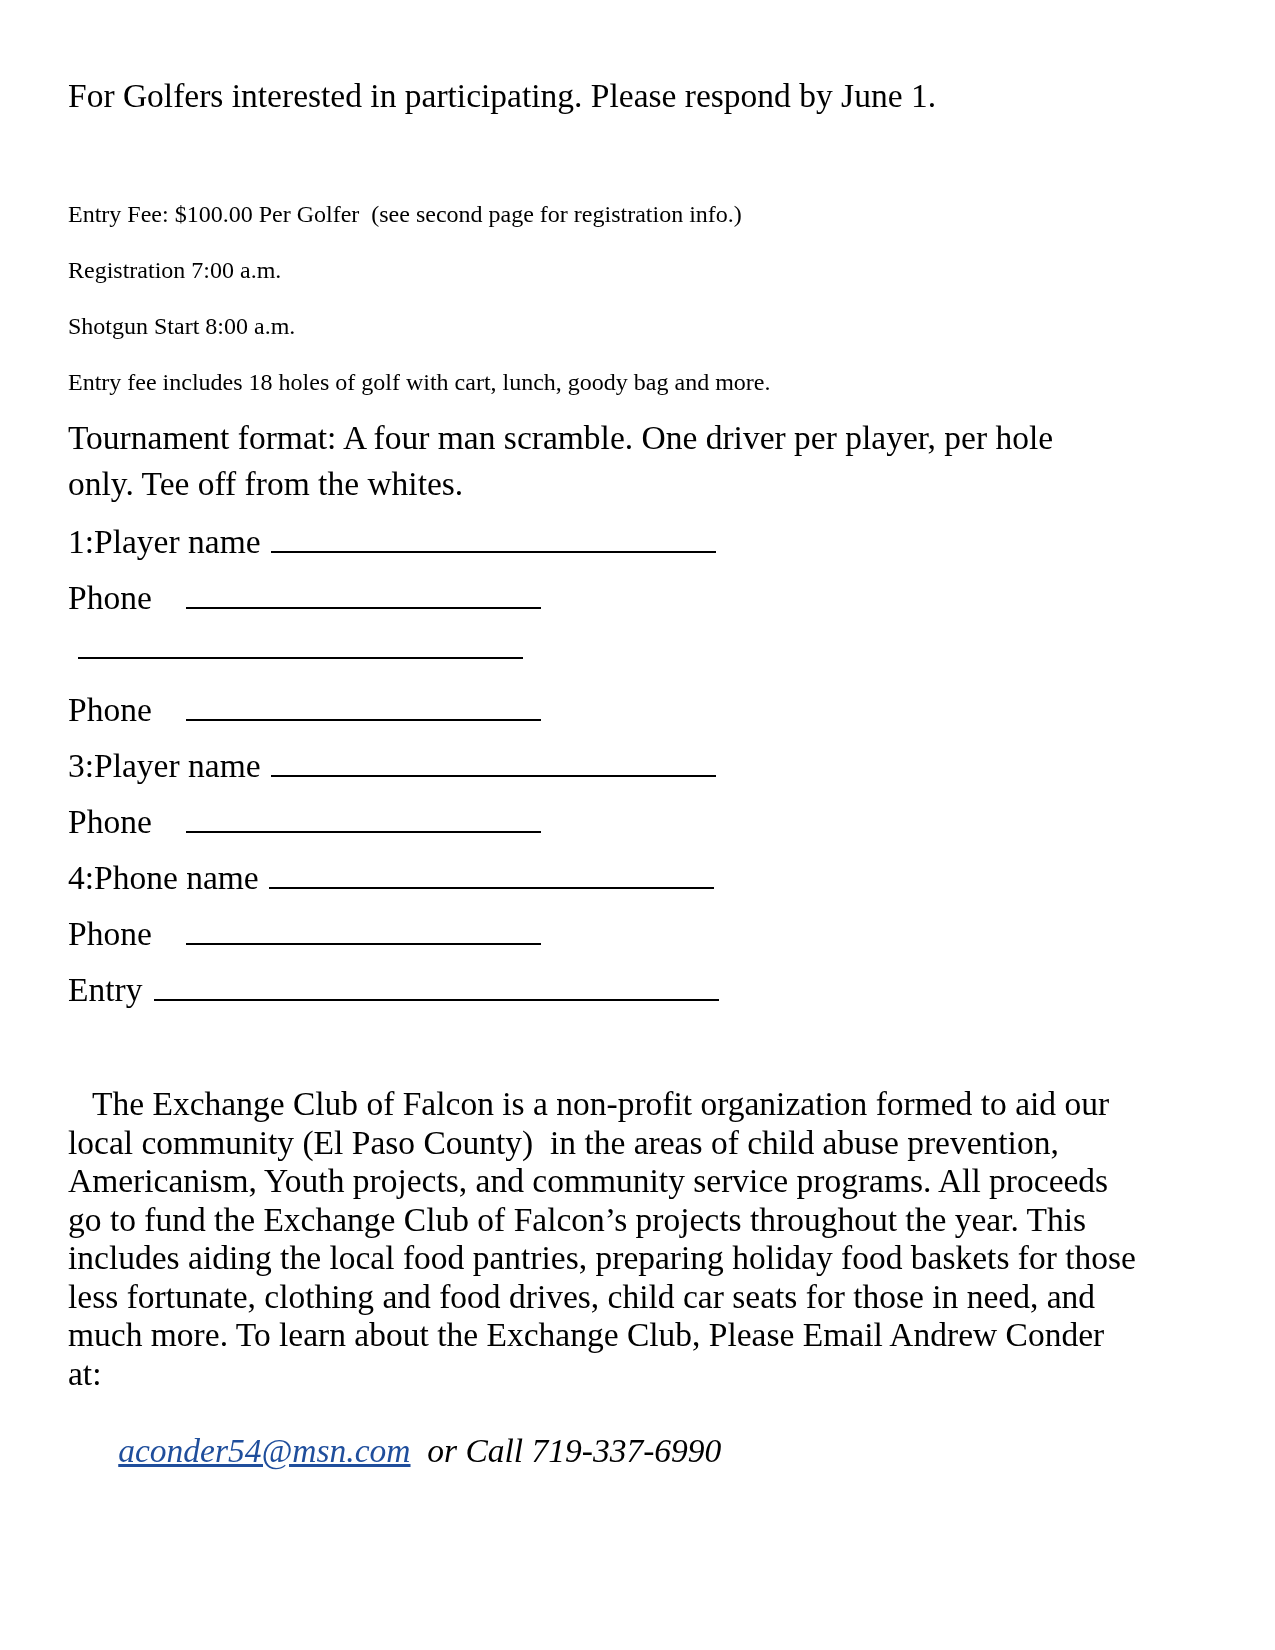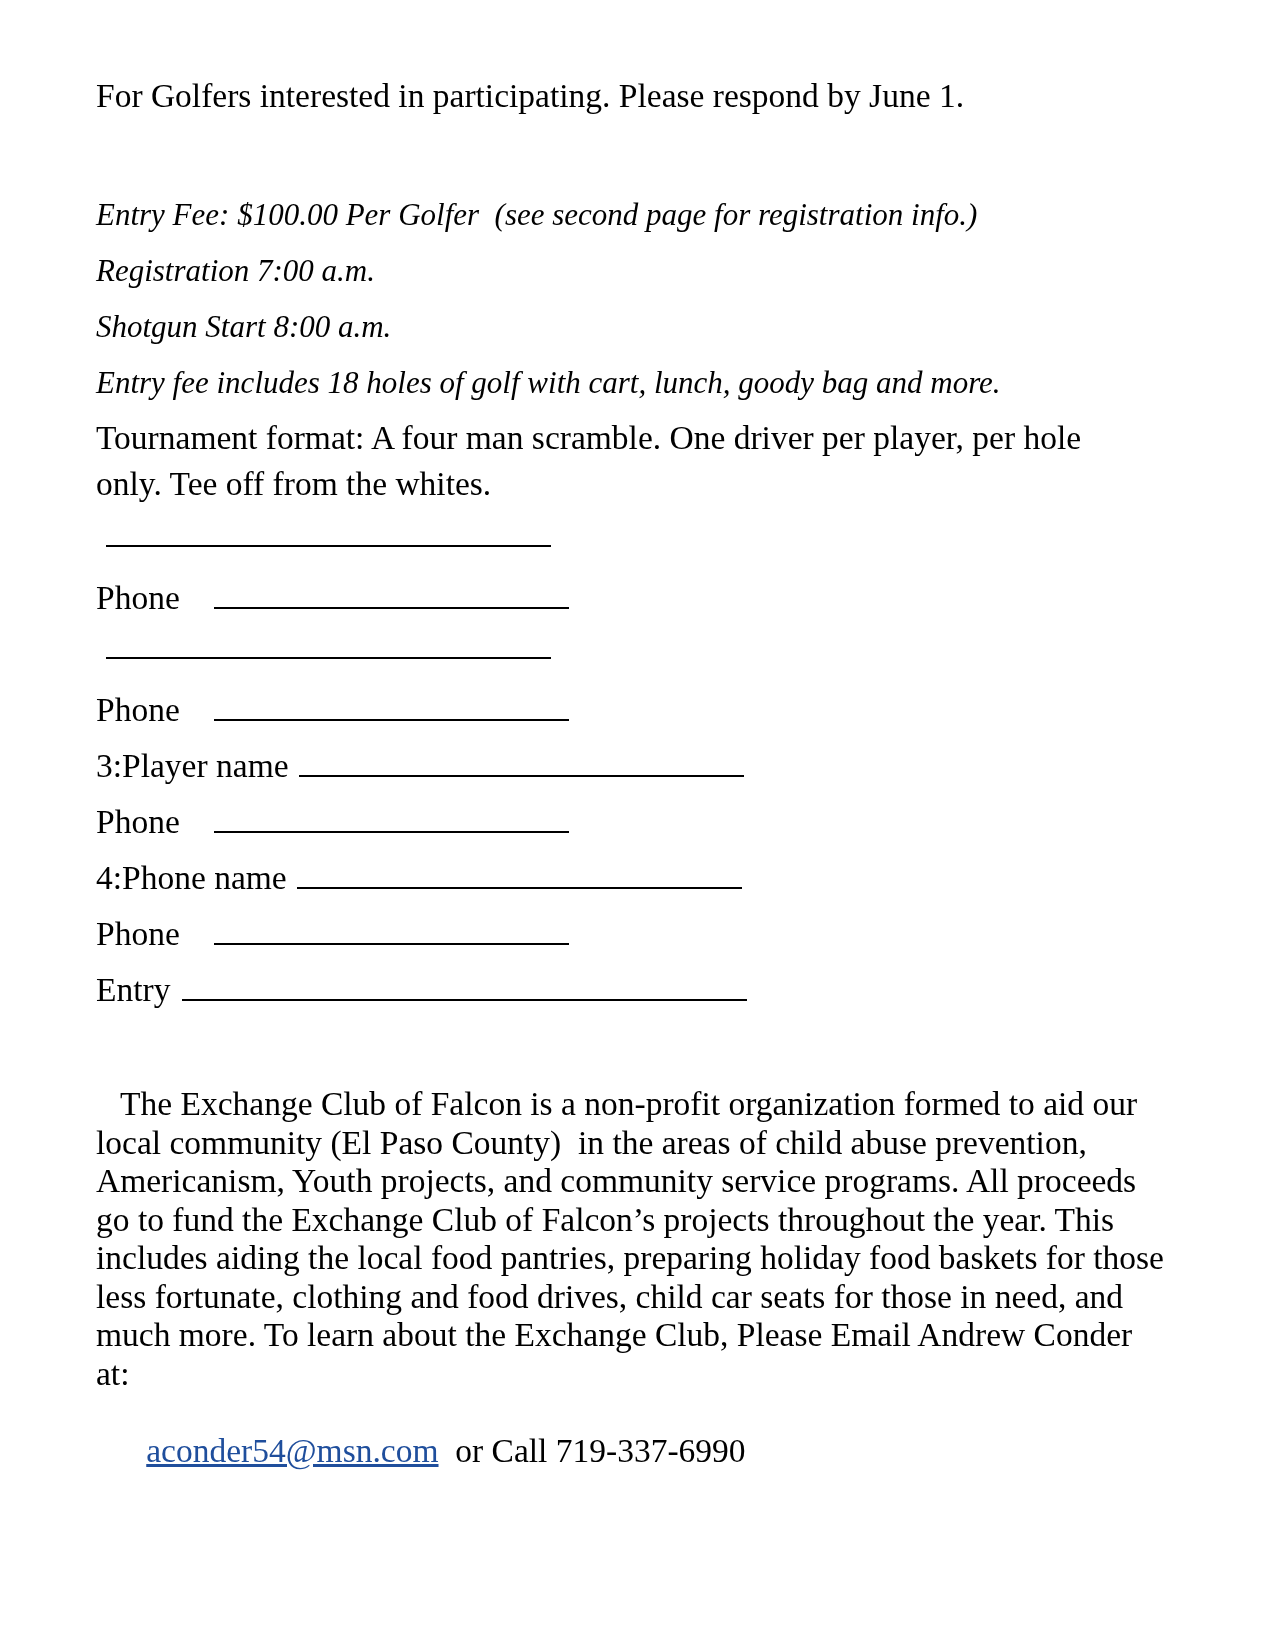--- a/index.html
+++ b/index.html
@@ -17,31 +17,30 @@
   .page {
     position: relative;
     width: 1275px;
     height: 1650px;
     box-sizing: border-box;
     padding: 0;
     overflow: hidden;
   }
   .content {
     position: absolute;
-    left: 96px;
+    left: 68px;
     top: 72px;
     width: 1085px;
   }
 
   
   .line {
-    font-size: 31px;
+    font-size: 24px;
     line-height: 47px;
     white-space: pre-wrap;
-    font-style: italic;
   }
   .intro {
     font-size: 33.5px;
     line-height: 47px;
     margin: 0 0 0 0;
   }
   .gap-large { height: 72px; }
   .gap-block { height: 62px; }
 
   .info-block .line { margin-bottom: 9px; }
@@ -86,20 +85,21 @@
     margin: 0;
     text-align: left;
   }
   .closing .seg { white-space: pre-wrap; margin-left: 24px; }
 
   .contact-line {
     font-size: 33.5px;
     line-height: 38.5px;
     margin-top: 0;
     white-space: pre-wrap;
+    font-style: italic;
   }
   .email-link {
     color: #1F4E9C;
     text-decoration: underline;
   }
 </style>
 </head>
 <body>
 
 <div class="page">
@@ -113,20 +113,21 @@
       <div class="line">Entry Fee: $100.00 Per Golfer  (see second page for registration info.)</div>
       <div class="line">Registration 7:00 a.m.</div>
       <div class="line">Shotgun Start 8:00 a.m.</div>
       <div class="line">Entry fee includes 18 holes of golf with cart, lunch, goody bag and more.</div>
       <div class="format">Tournament format:  A four man scramble. One driver per player, per hole only. Tee off from the whites.</div>
     </div>
 
     <div class="form-block">
 
       <div class="form-row">
+        <span class="form-label">1:Player name</span>
         <span class="rule rule-name"></span>
       </div>
 
       <div class="form-row">
         <span class="form-label">Phone </span>
         <span class="rule rule-phone"></span>
       </div>
 
       <div class="form-row">
         <span class="rule rule-name"></span>

